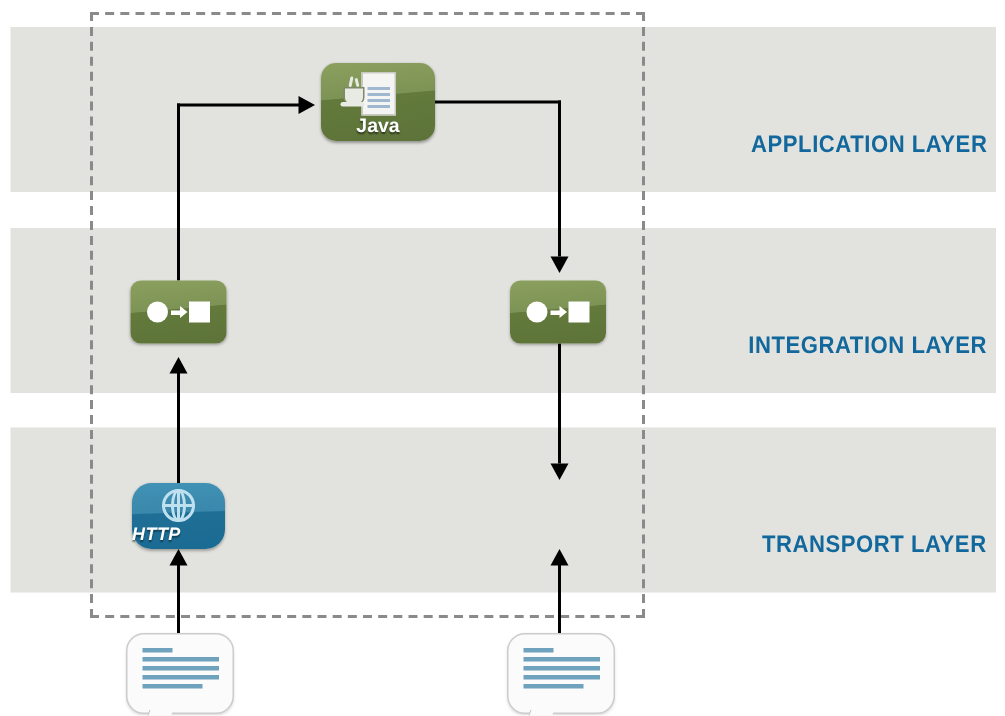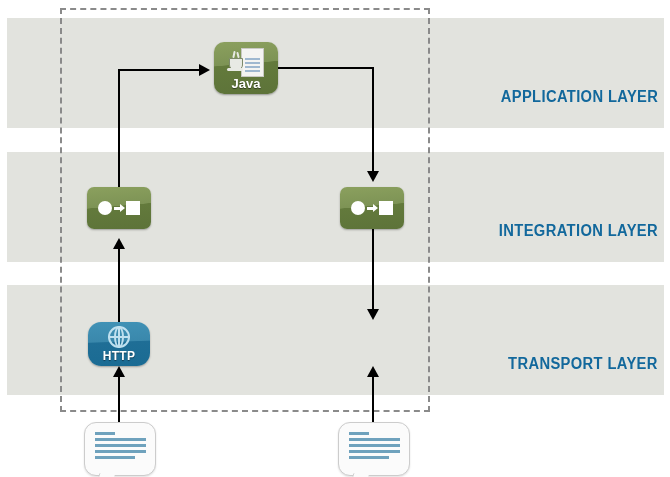--- a/index.html
+++ b/index.html
@@ -66,20 +66,21 @@
     border-left:11px solid #000;
   }
 
   
   #java-icon{
     position:absolute;left:214px;top:42px;
     width:64px;height:52px;border-radius:10px;
     background:linear-gradient(175deg,#8ba05e 0%,#7d9355 42%,#637a3c 43%,#5d7339 100%);
     box-shadow:0 1px 2px rgba(0,0,0,.35);
     overflow:hidden;
+    padding-left:12px;
   }
   .java-doc{
     position:absolute;left:27px;top:6px;
     width:21px;height:27px;background:#f4f4f2;
     border:1px solid #c9c9c4;
   }
   .java-doc i{
     position:absolute;left:3px;right:3px;height:2px;background:#9fb8d0;
   }
   .java-cup{
@@ -139,24 +140,25 @@
   .trn-icon{
     position:absolute;width:62px;height:44px;border-radius:13px;
     background:linear-gradient(178deg,#3f91b5 0%,#3a88ac 44%,#1f6e96 46%,#1b6territory 100%);
     background:linear-gradient(178deg,#3f91b5 0%,#3a88ac 44%,#1f6e96 46%,#1c6député 100%);
     background:linear-gradient(178deg,#4192b6 0%,#3a88ac 44%,#1f6e96 46%,#1a6b93 100%);
     box-shadow:0 1px 2px rgba(0,0,0,.3);
   }
   #http-icon{left:88px;top:322px;}
   #jms-icon{left:341px;top:322px;}
   .trn-text{
-    position:absolute;left:0;right:0;bottom:3px;text-align:center;
+    position:absolute;left:0;right:0;bottom:3px;
     color:#ffffff;font-size:12px;font-weight:bold;letter-spacing:.3px;
     font-family:"Liberation Sans",sans-serif;
     text-shadow:0 1px 1px rgba(0,0,0,.45);
+    font-style:italic;
   }
   .globe{
     position:absolute;left:20px;top:4px;width:22px;height:22px;
     border:2px solid #bfe0ef;border-radius:50%;
     box-sizing:border-box;
   }
   .globe:before{
     content:"";position:absolute;left:50%;top:-2px;margin-left:-1px;
     width:2px;height:22px;background:#bfe0ef;
   }

